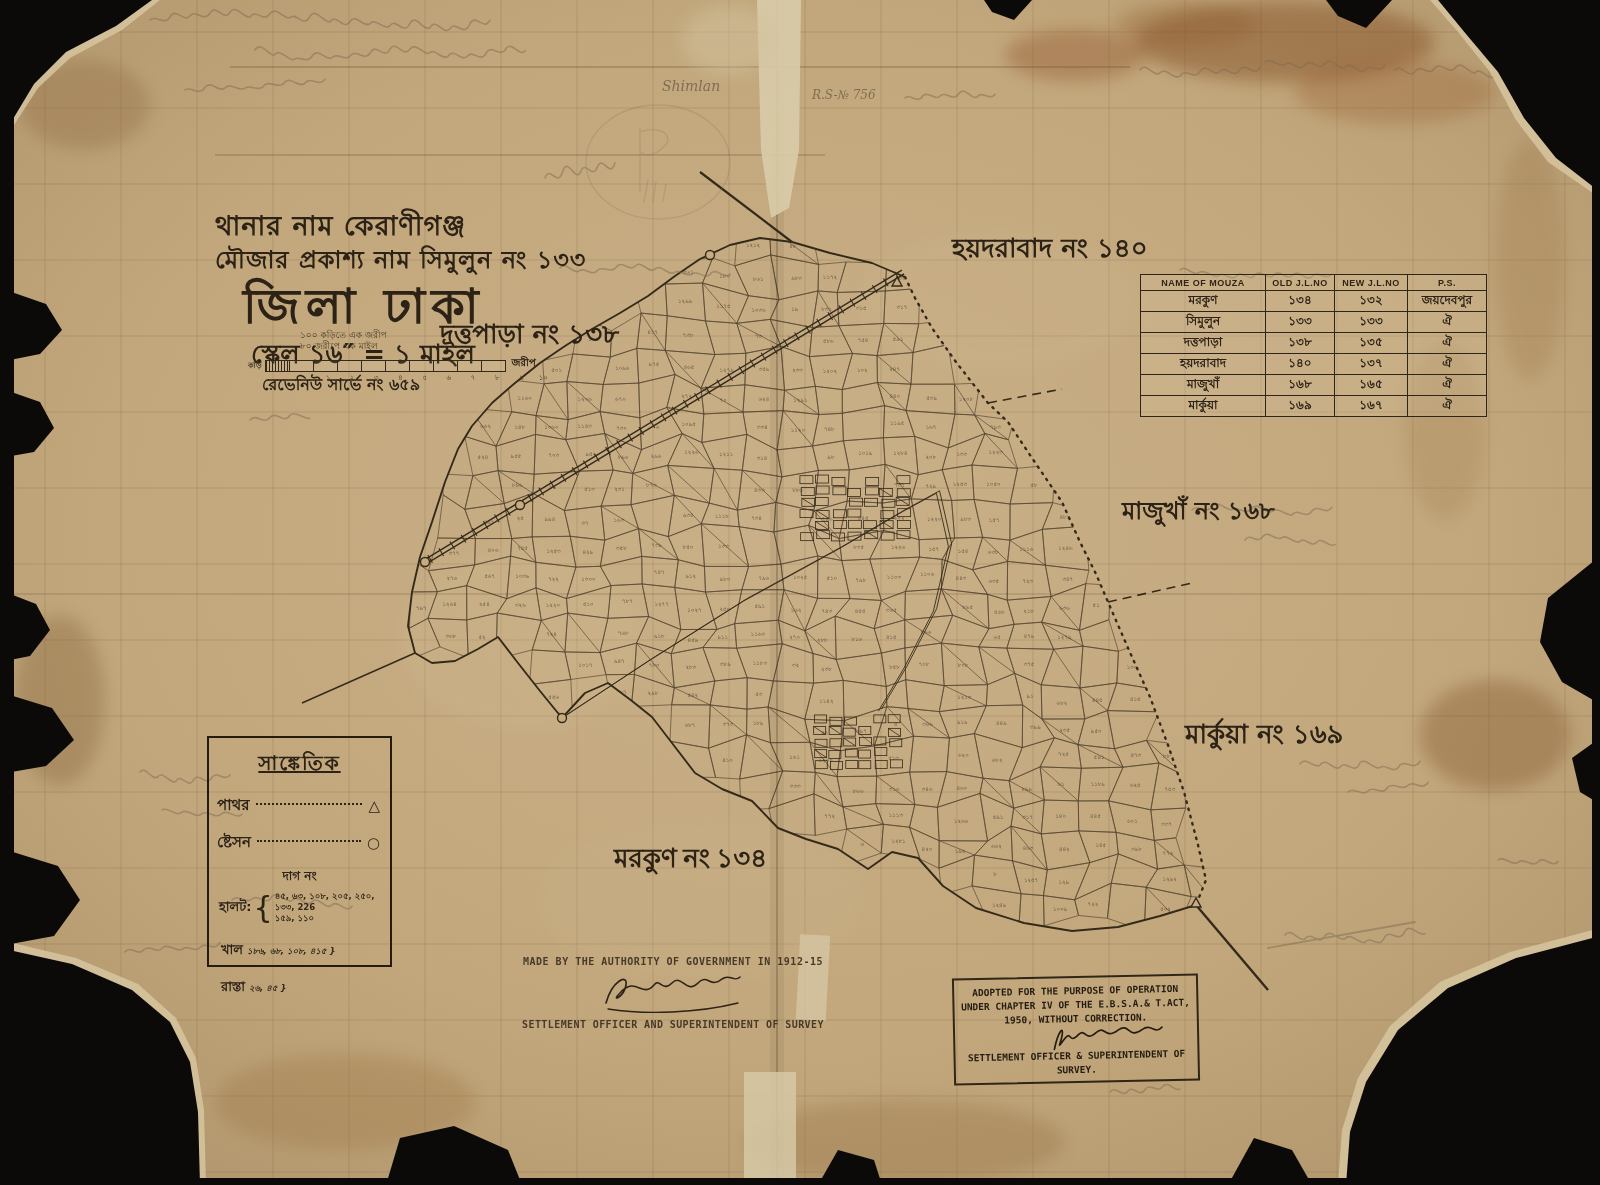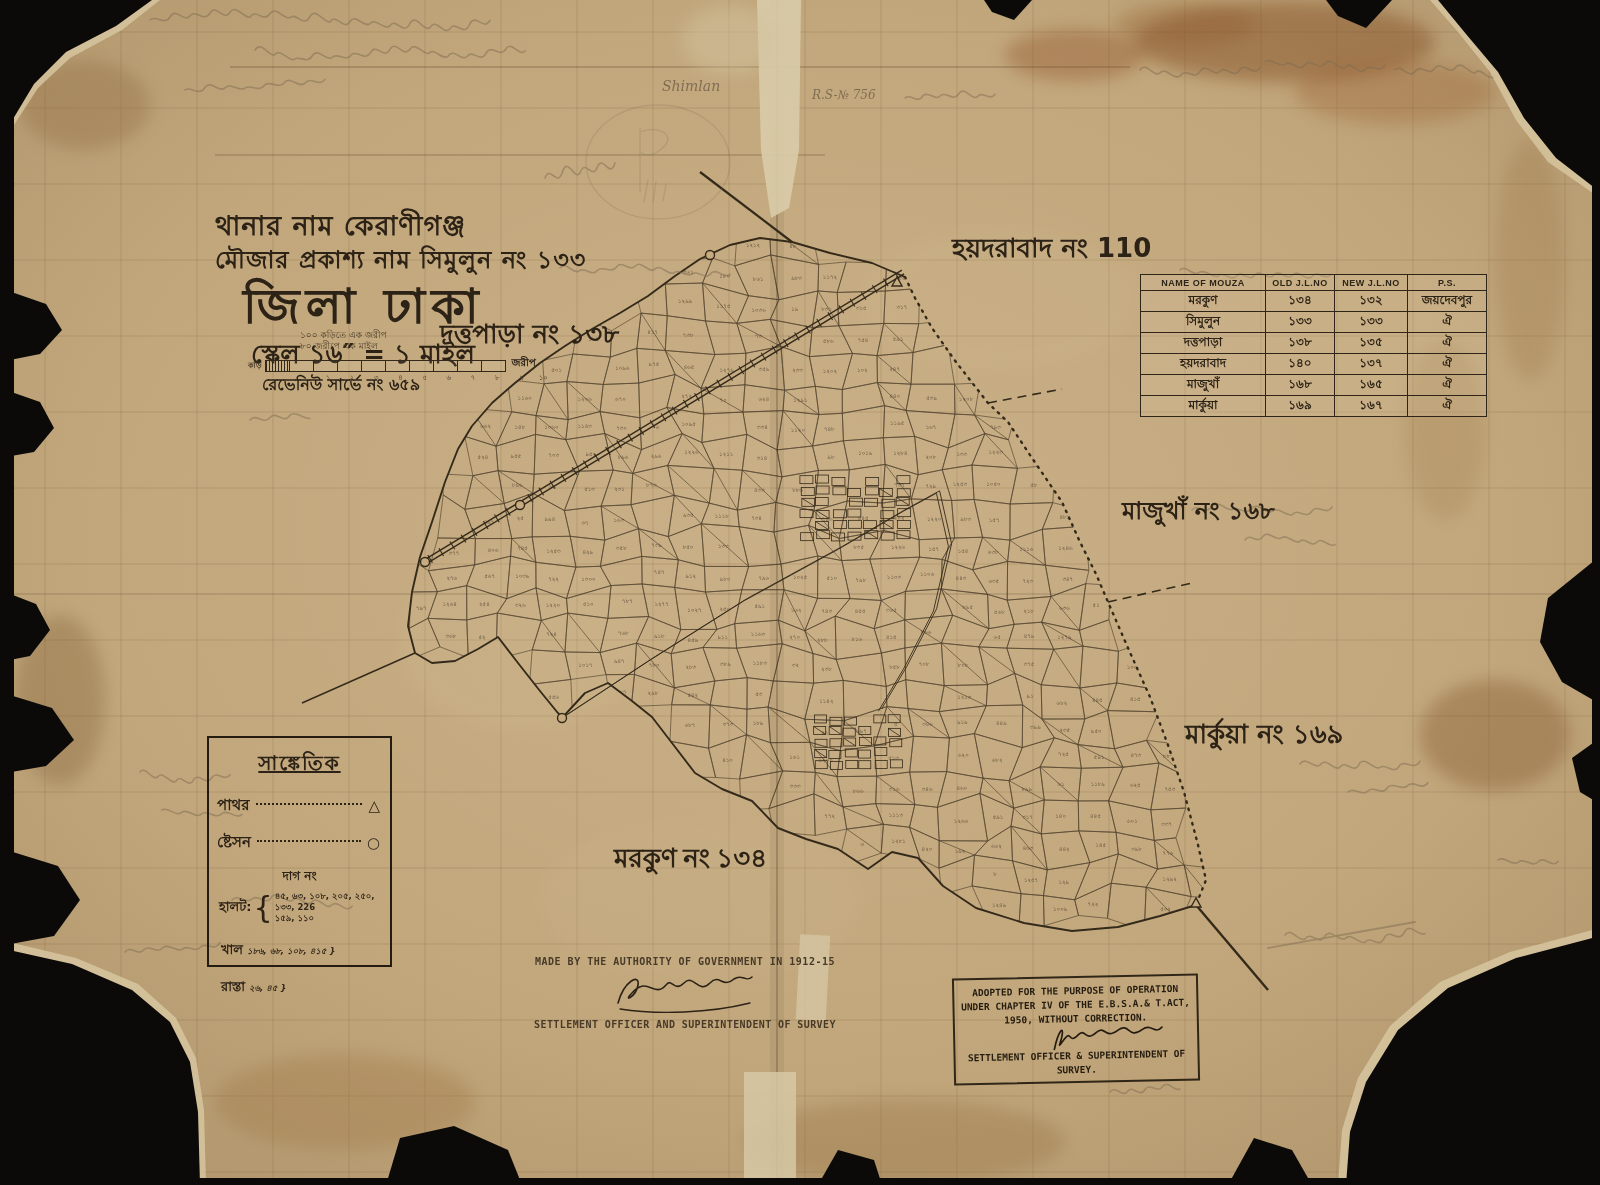--- a/index.html
+++ b/index.html
@@ -52,21 +52,21 @@
   .legend-dots{flex:1;border-bottom:2px dotted #2c2216;margin:0 6px 4px 6px;}
   .legend-sym{font-size:15px;}
   .legend-dag{text-align:center;font-size:12px;margin-top:12px;}
   .legend-halot{display:flex;align-items:center;margin:4px 4px 0 10px;font-size:13px;}
   .brace{font-size:30px;font-weight:normal;margin:0 2px;line-height:0.9;}
   .halot-nums{font-size:8.5px;line-height:1.3;font-weight:bold;color:#33291a;}
   .legend-small{display:flex;align-items:baseline;margin:16px 6px 0 12px;font-size:13px;}
   .legend-small .nums{font-size:8.5px;font-weight:bold;margin-left:4px;color:#33291a;font-style:italic;}
 
   
-  .footer{left:520px;top:956px;width:330px;text-align:center;}
+  .footer{left:508px;top:956px;width:330px;text-align:center;}
   .footer-line{font-size:10px;letter-spacing:0.5px;font-weight:bold;color:#473a28;}
   .footer-sig{margin:2px auto 0 auto;display:block;}
   .footer-line2{margin-top:2px;font-size:10px;letter-spacing:0.4px;font-weight:bold;color:#473a28;}
 
   
   .stamp{left:953px;top:976px;width:236px;border:2.5px solid rgba(32,24,13,0.9);
          transform:rotate(-1.2deg);padding:6px 3px 4px 3px;text-align:center;}
   .stamp .tw-line{font-family:"DejaVu Sans Mono",monospace;font-size:9.5px;font-weight:bold;color:#241c10;line-height:1.45;}
   .stamp-sig{display:block;margin:-4px auto -6px 90px;}
 
@@ -1044,21 +1044,21 @@
         <span>৬</span>
       <span>৭</span>
         <span>৮</span>
       <span>৯</span>
         <span>১০</span>
     </div>
   </div>
   <div class="abs rev-note bn">রেভেনিউ সার্ভে নং ৬৫৯</div>
 
   <div class="abs map-label bn lbl-dattapara">দত্তপাড়া নং ১৩৮</div>
-  <div class="abs map-label bn lbl-hyderabad">হয়দরাবাদ নং 110</div>
+  <div class="abs map-label bn lbl-hyderabad">হয়দরাবাদ নং ১৪০</div>
   <div class="abs map-label bn lbl-majukha">মাজুখাঁ নং ১৬৮</div>
   <div class="abs map-label bn lbl-markua">মার্কুয়া নং ১৬৯</div>
   <div class="abs map-label bn lbl-morkun">মরকুণ নং ১৩৪</div>
 
   <table class="abs jl-table">
     <tbody>
         <tr>
       <th class="col-name">NAME OF MOUZA</th>
       <th class="col-old">OLD J.L.NO</th>
       <th class="col-new">NEW J.L.NO</th>

